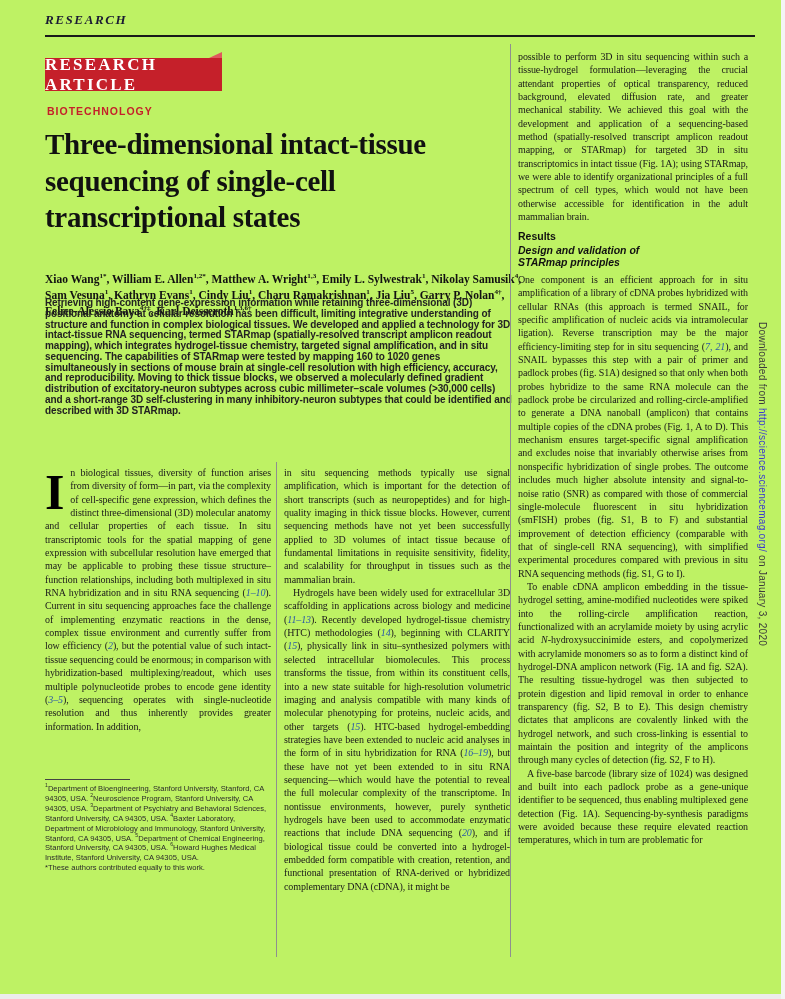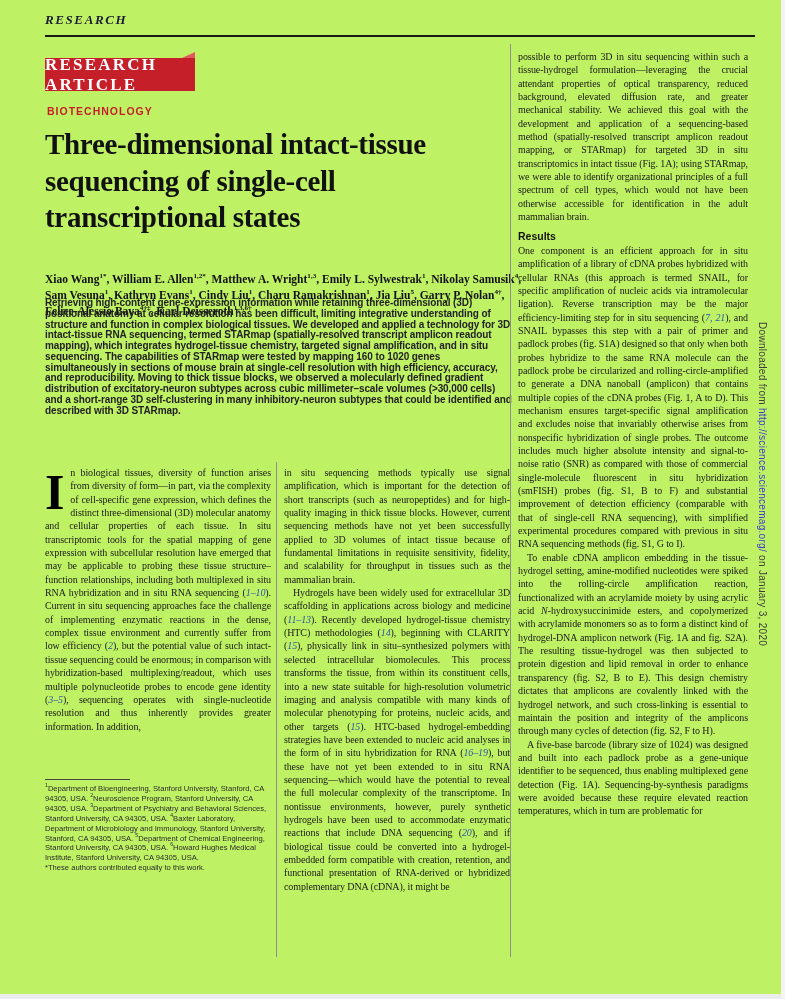--- a/index.html
+++ b/index.html
@@ -13,21 +13,21 @@
     position:relative;width:785px;height:999px;background:#bef264;overflow:hidden;
     font-family:"Liberation Serif",serif;color:#1a1a1a;
   }
   .kicker{
     position:absolute;left:45px;top:12px;
     font-family:"Liberation Serif",serif;font-weight:bold;font-style:italic;
     font-size:13px;letter-spacing:1.6px;color:#1a1a33;
   }
   .header-rule{position:absolute;left:45px;top:35px;width:710px;height:2px;background:#1a1a1a;}
   .badge{
-    position:absolute;left:45px;top:58px;width:150px;height:33px;
+    position:absolute;left:45px;top:58px;width:177px;height:33px;
     background:var(--accent-red);color:#fff;display:flex;align-items:center;justify-content:center;
     font-family:"Liberation Serif",serif;font-weight:bold;font-size:17px;letter-spacing:2.2px;
   }
   .badge-fold{
     position:absolute;right:0;top:-6px;width:0;height:0;
     border-bottom:6px solid #e0585e;border-left:13px solid transparent;
   }
   .section-label{
     position:absolute;left:47px;top:105px;
     font-family:"Liberation Sans",sans-serif;font-weight:bold;font-size:10.5px;
@@ -125,20 +125,22 @@
   </div>
 
   <div class="col col-2">
     <p>in situ sequencing methods typically use signal amplification, which is important for the detection of short transcripts (such as neuropeptides) and for high-quality imaging in thick tissue blocks. However, current sequencing methods have not yet been successfully applied to 3D volumes of intact tissue because of fundamental limitations in requisite sensitivity, fidelity, and scalability for throughput in tissues such as the mammalian brain.</p>
     <p class="indent">Hydrogels have been widely used for extracellular 3D scaffolding in applications across biology and medicine (<span class="cite">11–13</span>). Recently developed hydrogel-tissue chemistry (HTC) methodologies (<span class="cite">14</span>), beginning with CLARITY (<span class="cite">15</span>), physically link in situ–synthesized polymers with selected intracellular biomolecules. This process transforms the tissue, from within its constituent cells, into a new state suitable for high-resolution volumetric imaging and analysis compatible with many kinds of molecular phenotyping for proteins, nucleic acids, and other targets (<span class="cite">15</span>). HTC-based hydrogel-embedding strategies have been extended to nucleic acid analyses in the form of in situ hybridization for RNA (<span class="cite">16–19</span>), but these have not yet been extended to in situ RNA sequencing—which would have the potential to reveal the full molecular complexity of the transcriptome. In nontissue environments, however, purely synthetic hydrogels have been used to accommodate enzymatic reactions that include DNA sequencing (<span class="cite">20</span>), and if biological tissue could be converted into a hydrogel-embedded form compatible with creation, retention, and functional presentation of RNA-derived or hybridized complementary DNA (cDNA), it might be</p>
   </div>
 
   <div class="col col-3">
     <p>possible to perform 3D in situ sequencing within such a tissue-hydrogel formulation—leveraging the crucial attendant properties of optical transparency, reduced background, elevated diffusion rate, and greater mechanical stability. We achieved this goal with the development and application of a sequencing-based method (spatially-resolved transcript amplicon readout mapping, or STARmap) for targeted 3D in situ transcriptomics in intact tissue (Fig. 1A); using STARmap, we were able to identify organizational principles of a full spectrum of cell types, which would not have been otherwise accessible for identification in the adult mammalian brain.</p>
     <h2 class="results-h">Results</h2>
+    <h3 class="subsection-h">Design and validation of
+STARmap principles</h3>
     <p>One component is an efficient approach for in situ amplification of a library of cDNA probes hybridized with cellular RNAs (this approach is termed SNAIL, for specific amplification of nucleic acids via intramolecular ligation). Reverse transcription may be the major efficiency-limiting step for in situ sequencing (<span class="cite">7, 21</span>), and SNAIL bypasses this step with a pair of primer and padlock probes (fig. S1A) designed so that only when both probes hybridize to the same RNA molecule can the padlock probe be circularized and rolling-circle-amplified to generate a DNA nanoball (amplicon) that contains multiple copies of the cDNA probes (Fig. 1, A to D). This mechanism ensures target-specific signal amplification and excludes noise that invariably otherwise arises from nonspecific hybridization of single probes. The outcome includes much higher absolute intensity and signal-to-noise ratio (SNR) as compared with those of commercial single-molecule fluorescent in situ hybridization (smFISH) probes (fig. S1, B to F) and substantial improvement of detection efficiency (comparable with that of single-cell RNA sequencing), with simplified experimental procedures compared with previous in situ RNA sequencing methods (fig. S1, G to I).</p>
     <p class="indent">To enable cDNA amplicon embedding in the tissue-hydrogel setting, amine-modified nucleotides were spiked into the rolling-circle amplification reaction, functionalized with an acrylamide moiety by using acrylic acid <em>N</em>-hydroxysuccinimide esters, and copolymerized with acrylamide monomers so as to form a distinct kind of hydrogel-DNA amplicon network (Fig. 1A and fig. S2A). The resulting tissue-hydrogel was then subjected to protein digestion and lipid removal in order to enhance transparency (fig. S2, B to E). This design chemistry dictates that amplicons are covalently linked with the hydrogel network, and such cross-linking is essential to maintain the position and integrity of the amplicons through many cycles of detection (fig. S2, F to H).</p>
     <p class="indent">A five-base barcode (library size of 1024) was designed and built into each padlock probe as a gene-unique identifier to be sequenced, thus enabling multiplexed gene detection (Fig. 1A). Sequencing-by-synthesis paradigms were avoided because these require elevated reaction temperatures, which in turn are problematic for</p>
   </div>
 
   <div class="footnote-rule"></div>
   <div class="affils">
     <p><sup>1</sup>Department of Bioengineering, Stanford University, Stanford, CA 94305, USA. <sup>2</sup>Neuroscience Program, Stanford University, CA 94305, USA. <sup>3</sup>Department of Psychiatry and Behavioral Sciences, Stanford University, CA 94305, USA. <sup>4</sup>Baxter Laboratory, Department of Microbiology and Immunology, Stanford University, Stanford, CA 94305, USA. <sup>5</sup>Department of Chemical Engineering, Stanford University, CA 94305, USA. <sup>6</sup>Howard Hughes Medical Institute, Stanford University, CA 94305, USA.</p>
     <p>*These authors contributed equally to this work.</p>
   </div>

